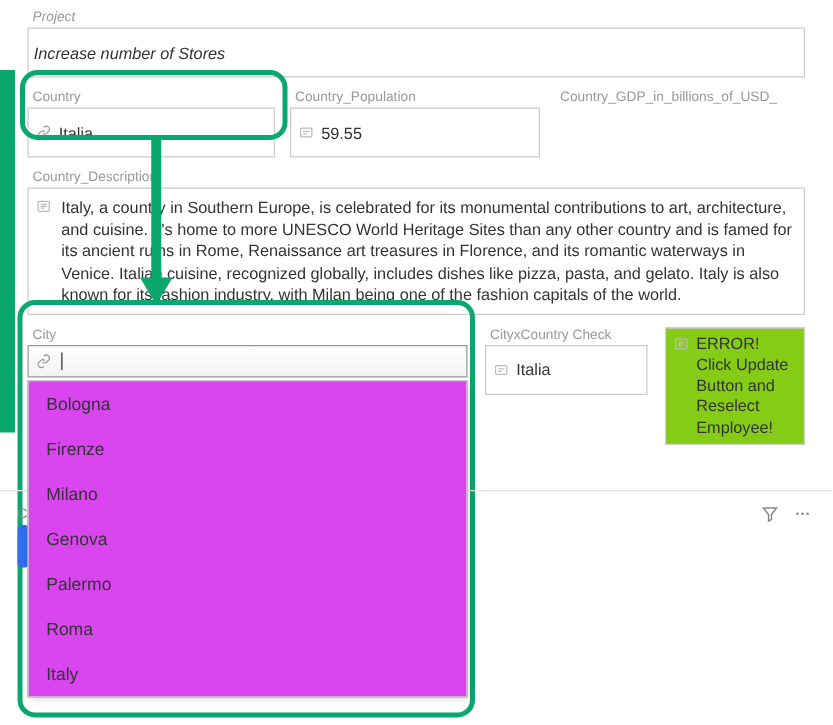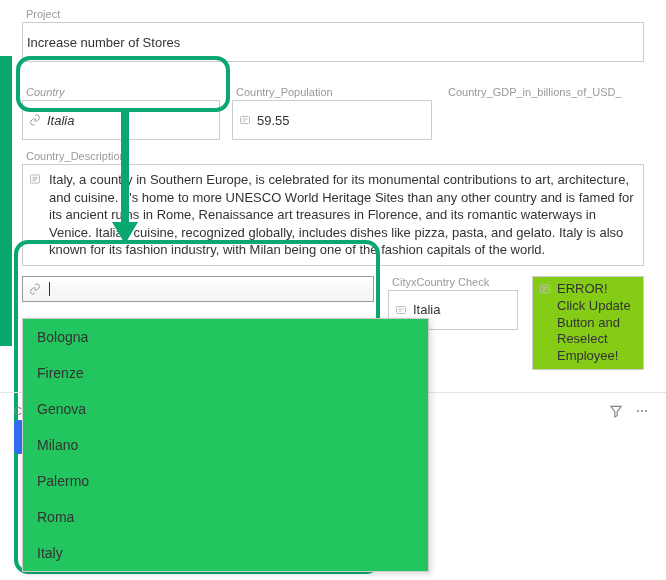--- a/index.html
+++ b/index.html
@@ -71,22 +71,22 @@
   padding: 0 4px;
   font-size: 13px;
 }
 .city-input-box .icon-slot { width: 16px; display: flex; align-items: center; justify-content: center; margin-right: 4px; }
 .city-input-box .caret { width: 1px; height: 14px; background: #333; margin-left: 2px; }
 
 .dropdown {
   position: absolute;
   top: 42px;
   left: 0;
-  width: 407px;
-  background: #22c55e;
+  width: 352px;
+  background: #d946ef;
   border: 1px solid #ccc;
   box-shadow: 2px 2px 6px rgba(0,0,0,0.15);
   z-index: 20;
 }
 .dropdown-item {
   padding: 10px 14px;
   font-size: 14px;
   color: #333;
   cursor: pointer;
 }
@@ -134,29 +134,29 @@
 
 svg { display: block; }
 </style>
 </head>
 <body>
 
 <div class="left-rail-dark"></div>
 
 <div class="container">
 
-  <div class="field" style="margin-bottom:24px;">
+  <div class="field" style="margin-bottom:10px;font-style:italic;">
     <div class="field-label">Project</div>
     <div class="field-box">
       <span class="field-value">Increase number of Stores</span>
     </div>
   </div>
 
   <div class="field-group">
-    <div class="field" style="flex:0 0 198px;font-style:italic;">
+    <div class="field" style="flex:0 0 198px;">
       <div class="field-label">Country</div>
       <div class="field-box">
         <span class="icon-slot">
           <svg width="12" height="12" viewBox="0 0 24 24" fill="none" stroke="#999" stroke-width="2">
               <path d="M10 13a5 5 0 0 0 7 0l3-3a5 5 0 0 0-7-7l-1 1"></path>
               <path d="M14 11a5 5 0 0 0-7 0l-3 3a5 5 0 0 0 7 7l1-1"></path>
             </svg>
         </span>
         <span class="field-value">Italia</span>
       </div>
@@ -189,34 +189,35 @@
             <line x1="7" y1="12" x2="17" y2="12"></line>
             <line x1="7" y1="15" x2="13" y2="15"></line>
           </svg>
       </span>
       <div class="long-text-content">Italy, a country in Southern Europe, is celebrated for its monumental contributions to art, architecture, and cuisine. It's home to more UNESCO World Heritage Sites than any other country and is famed for its ancient ruins in Rome, Renaissance art treasures in Florence, and its romantic waterways in Venice. Italian cuisine, recognized globally, includes dishes like pizza, pasta, and gelato. Italy is also known for its fashion industry, with Milan being one of the fashion capitals of the world.</div>
     </div>
   </div>
 
   <div class="row3">
     <div class="col-city">
+      <div class="field-label">City</div>
       <div class="city-input-box">
         <span class="icon-slot">
           <svg width="12" height="12" viewBox="0 0 24 24" fill="none" stroke="#999" stroke-width="2">
               <path d="M10 13a5 5 0 0 0 7 0l3-3a5 5 0 0 0-7-7l-1 1"></path>
               <path d="M14 11a5 5 0 0 0-7 0l-3 3a5 5 0 0 0 7 7l1-1"></path>
             </svg>
         </span>
         <span class="caret"></span>
       </div>
       <div class="dropdown" id="city-dropdown">
           <div class="dropdown-item">Bologna</div>
           <div class="dropdown-item">Firenze</div>
+          <div class="dropdown-item">Milano</div>
           <div class="dropdown-item">Genova</div>
-          <div class="dropdown-item">Milano</div>
           <div class="dropdown-item">Palermo</div>
           <div class="dropdown-item">Roma</div>
           <div class="dropdown-item">Italy</div>
         </div>
     </div>
     <div class="col-cross">
       <div class="field-label">CityxCountry Check</div>
       <div class="field-box">
         <span class="icon-slot">
           <svg width="12" height="12" viewBox="0 0 24 24" fill="none" stroke="#bbb" stroke-width="2">

